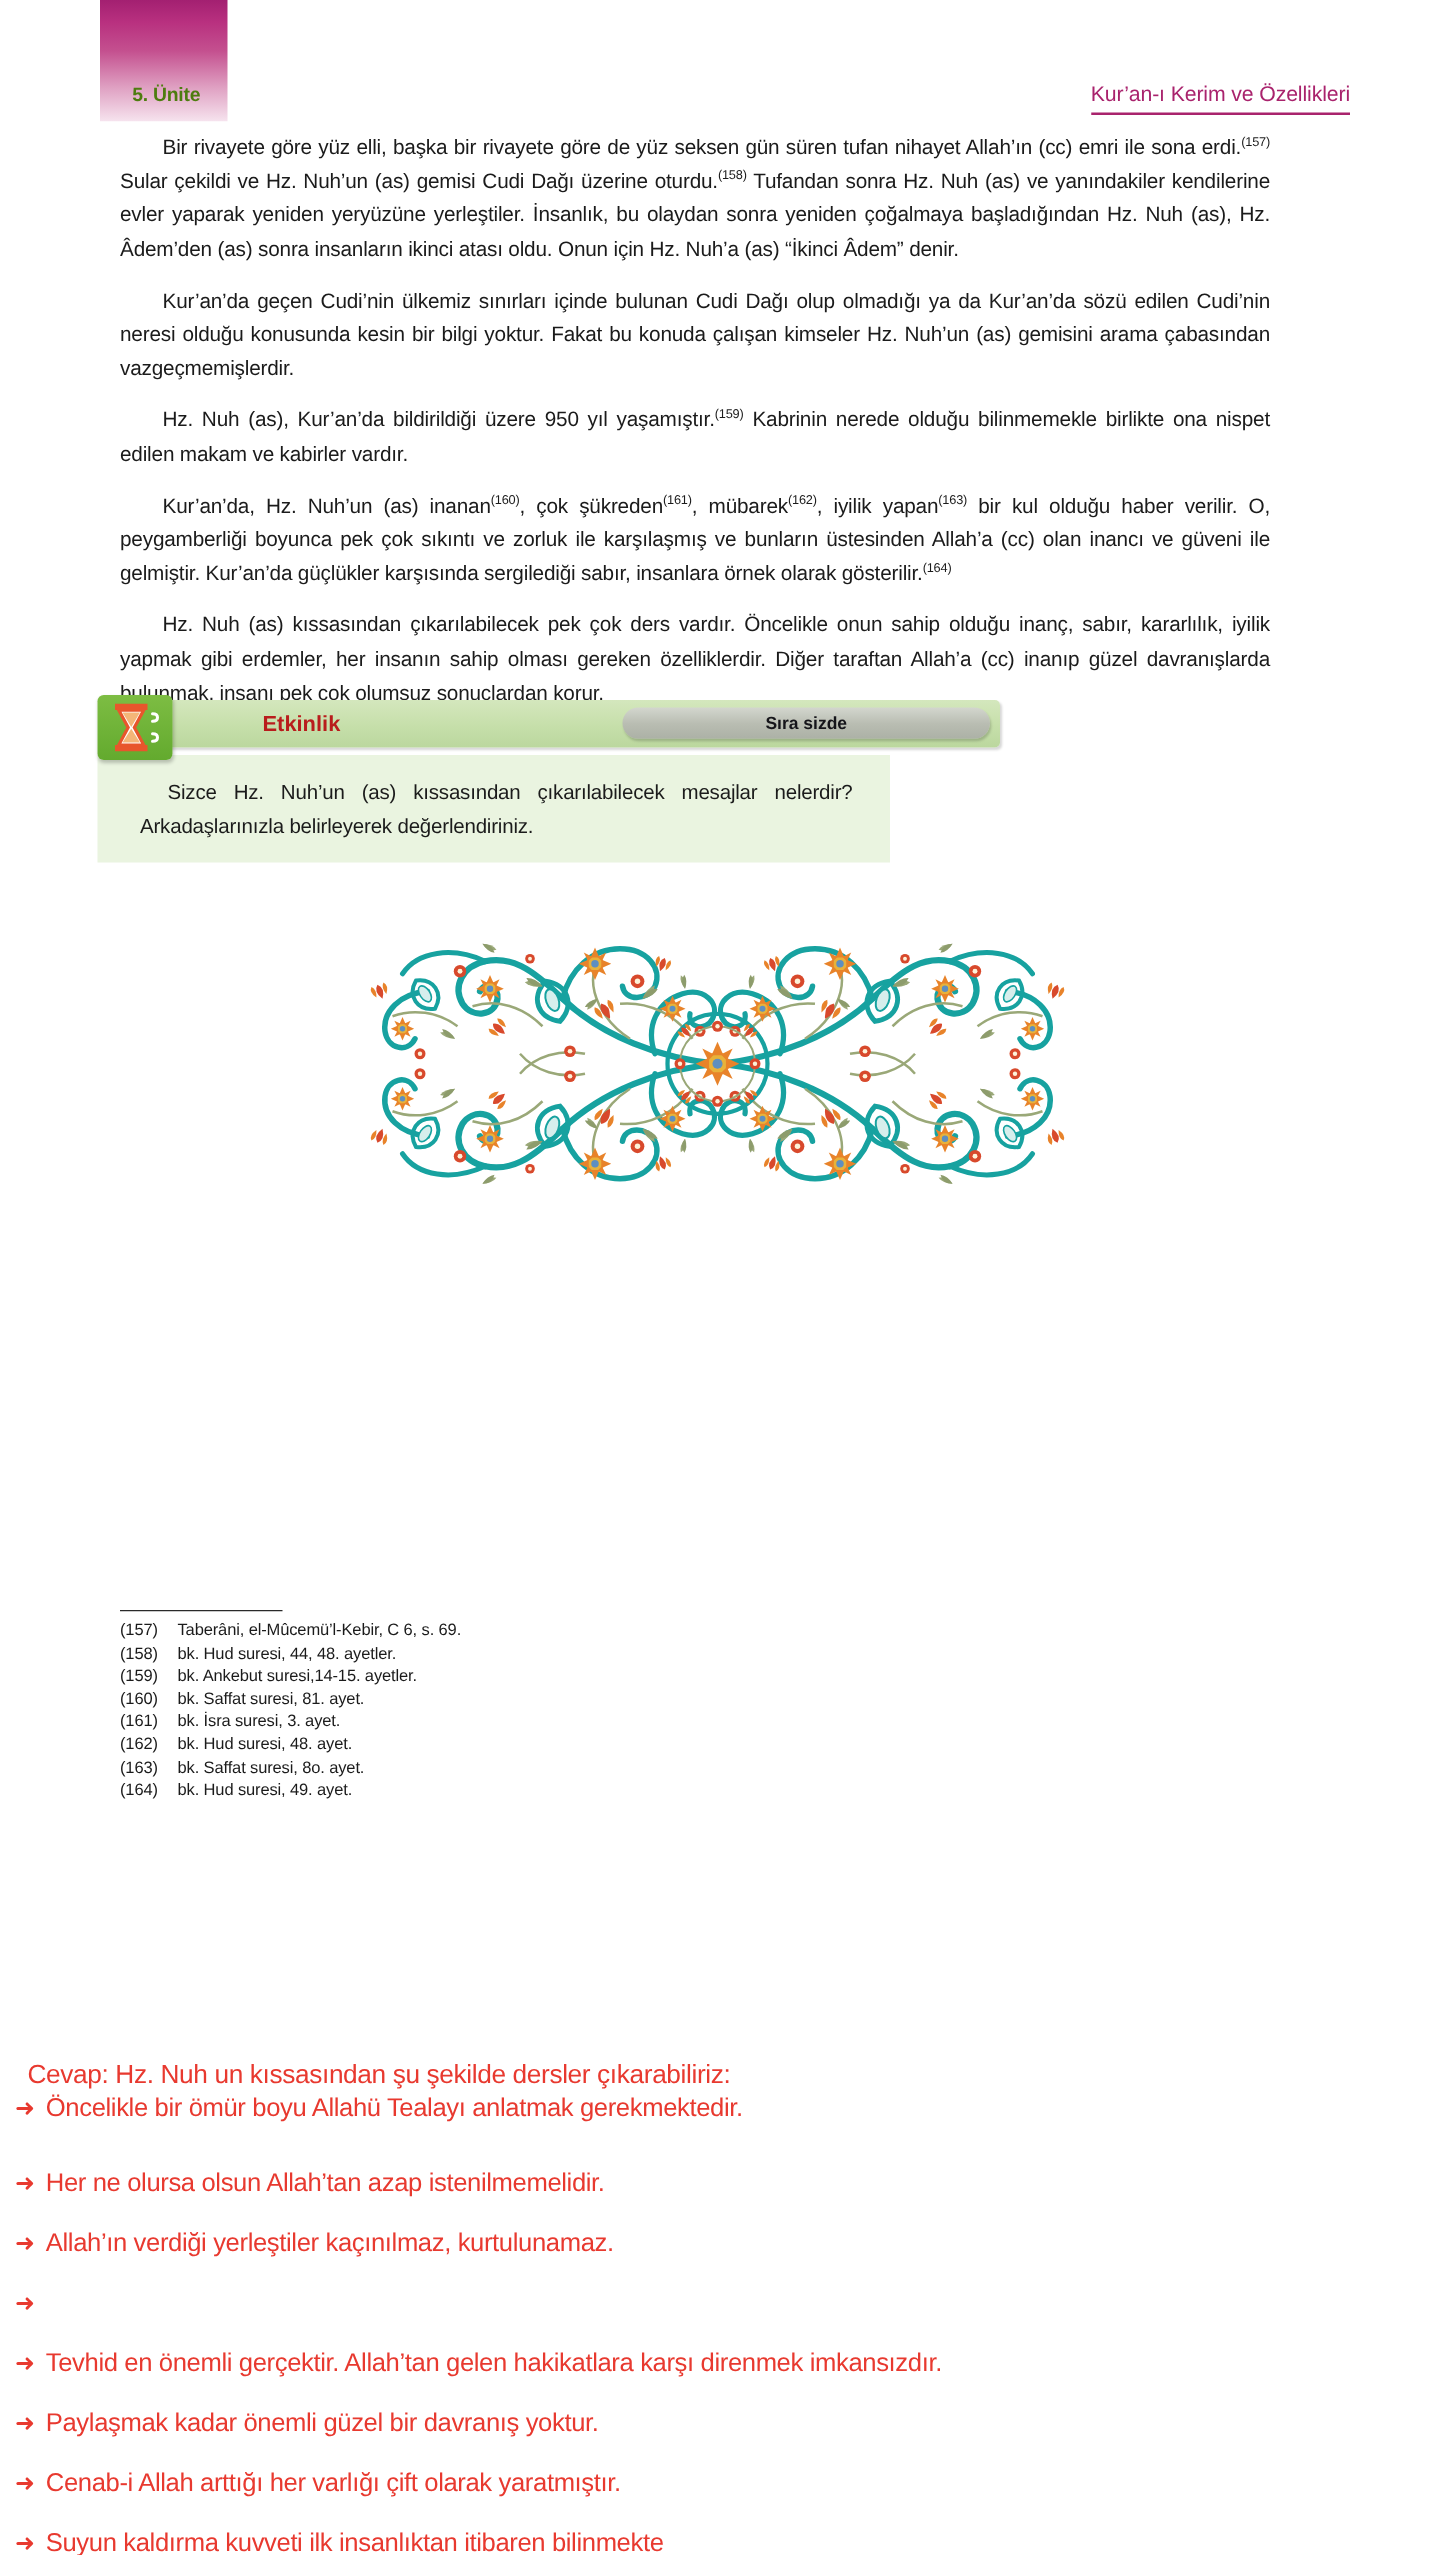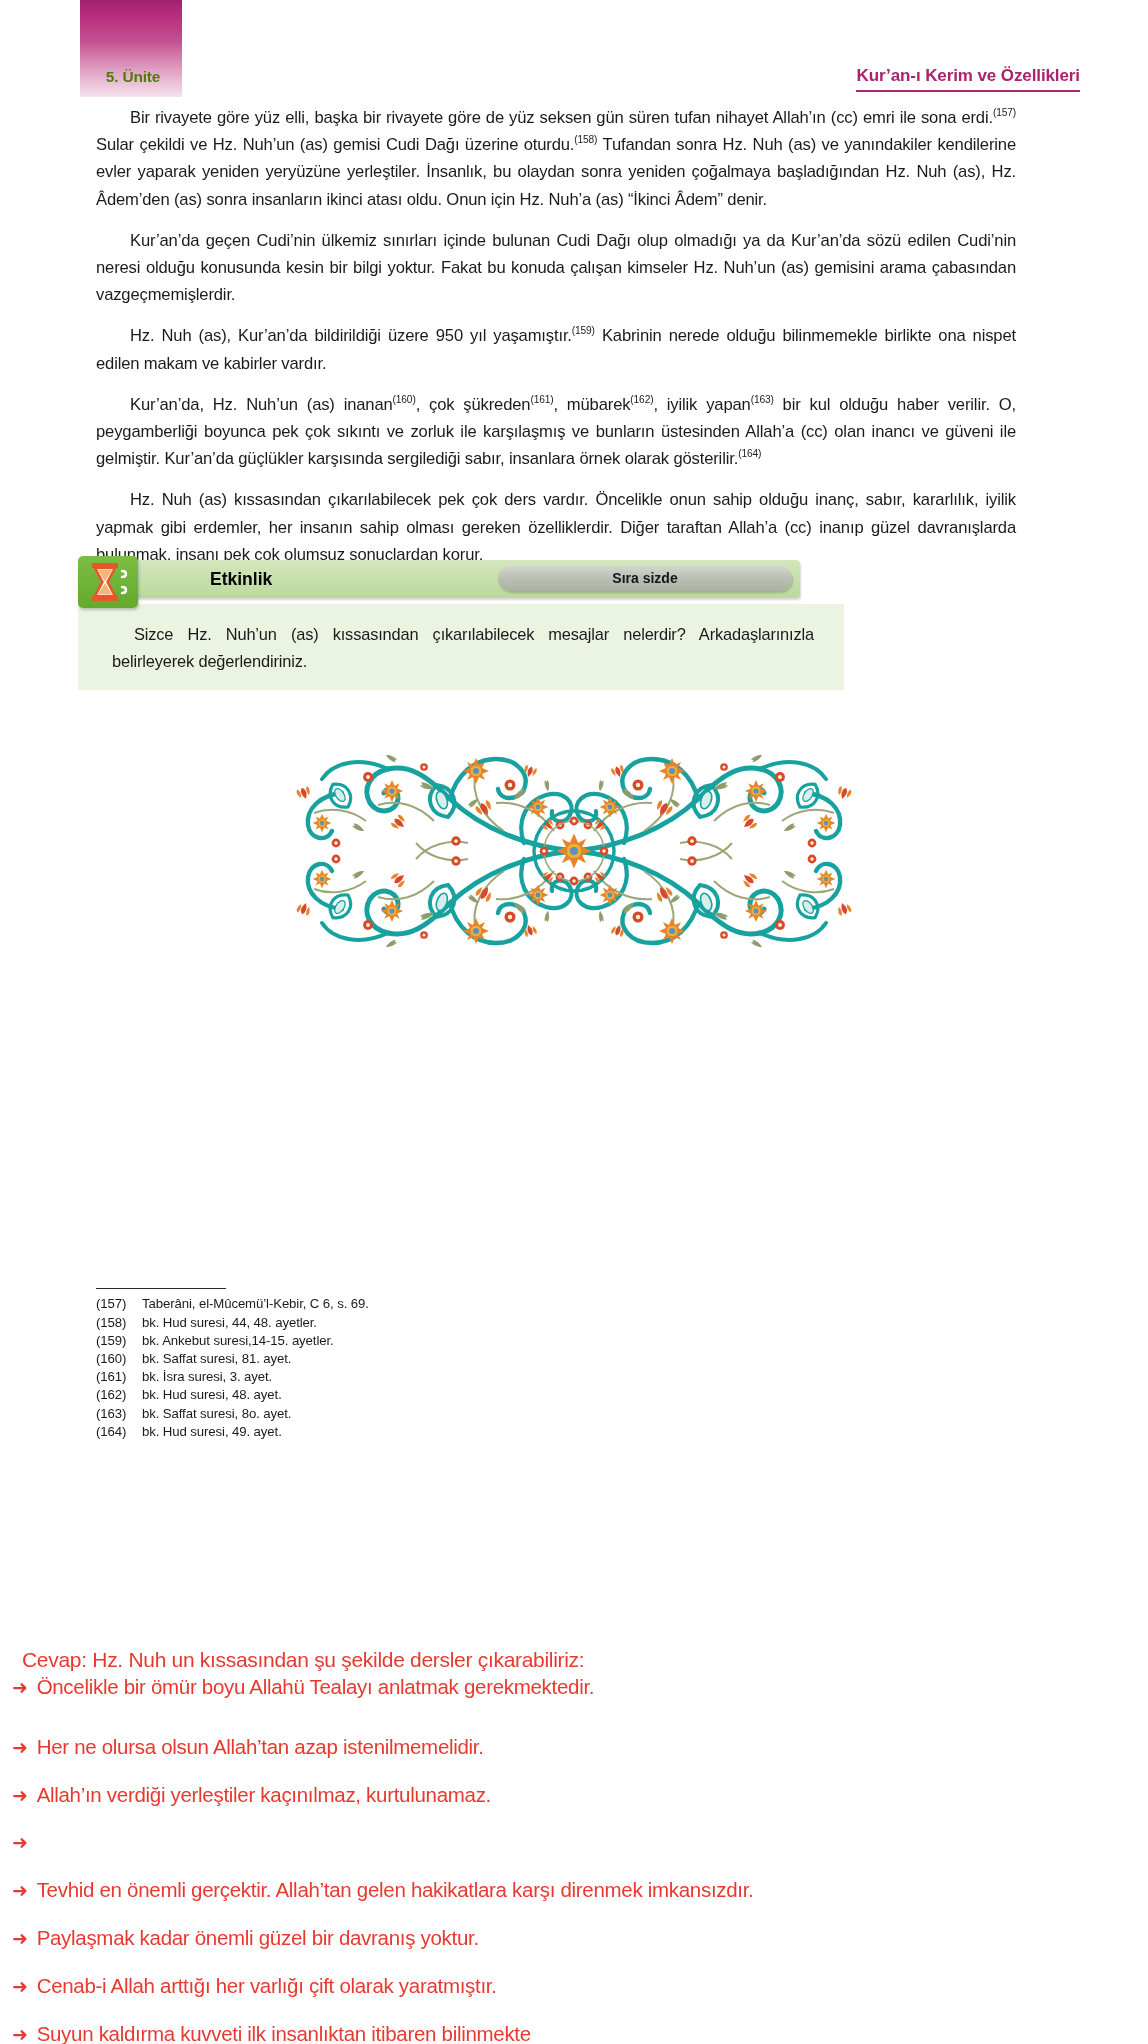--- a/index.html
+++ b/index.html
@@ -16,21 +16,21 @@
     position: absolute; left: 80px; top: 0; width: 102px; height: 97px;
     background: linear-gradient(180deg, #a32071 0%, #b8307f 18%, #c4508f 42%, #dfa0c2 72%, #f6e3ee 100%);
   }
   .unit-tab-label {
     position: absolute; left: 80px; top: 68px; width: 106px;
     text-align: center; font-size: 15.5px; font-weight: bold; color: #4d7c0f;
     letter-spacing: -0.2px;
   }
   .header-title {
     position: absolute; right: 68px; top: 66px;
-    font-size: 17px; font-weight: bold; color: #a9236d;
+    font-size: 17px; font-weight: normal; color: #a9236d;
     letter-spacing: -0.1px;
     padding-bottom: 4px;
     border-bottom: 2px solid #a9236d;
   }
 
   
   .body-col {
     position: absolute; left: 96px; top: 104px; width: 920px;
   }
   p.para {
@@ -62,35 +62,35 @@
   }
   .etk-icon {
     position: absolute; left: 0; top: -4px; width: 60px; height: 52px;
     background: linear-gradient(180deg, #7dbd43 0%, #63aa2e 100%);
     border-radius: 5px;
     box-shadow: 1px 2px 3px rgba(0,0,0,0.22);
   }
   .etk-icon svg { position: absolute; left: 8px; top: 5px; }
   .etk-title {
     position: absolute; left: 132px; top: 9px;
-    font-size: 17.5px; font-weight: bold; color: #000000;
+    font-size: 17.5px; font-weight: bold; color: #b91c1c;
     letter-spacing: 0px;
   }
   .etk-badge {
     position: absolute; right: 8px; top: 6px; width: 294px; height: 25px;
     background: linear-gradient(180deg, #d3d6ce 0%, #b9bdb2 52%, #acb1a6 100%);
     border-radius: 13px;
     box-shadow: 1px 2px 2px rgba(0,0,0,0.18);
   }
   .etk-badge span {
     position: absolute; left: 0; right: 0; top: 4px;
     text-align: center; font-size: 14px; font-weight: bold; color: #15151a;
   }
   .etk-body {
-    margin-top: 6px; width: 766px; min-height: 76px;
+    margin-top: 6px; width: 634px; min-height: 76px;
     background: #eaf4e0;
     padding: 17px 30px 16px 34px;
   }
   .etk-body p {
     font-size: 16.4px; line-height: 26.5px; color: #1b1b1b;
     text-align: justify; text-indent: 22px; letter-spacing: -0.15px;
   }
 
   
   .ornament { position: absolute; left: 268px; top: 740px; width: 612px; height: 222px; }

